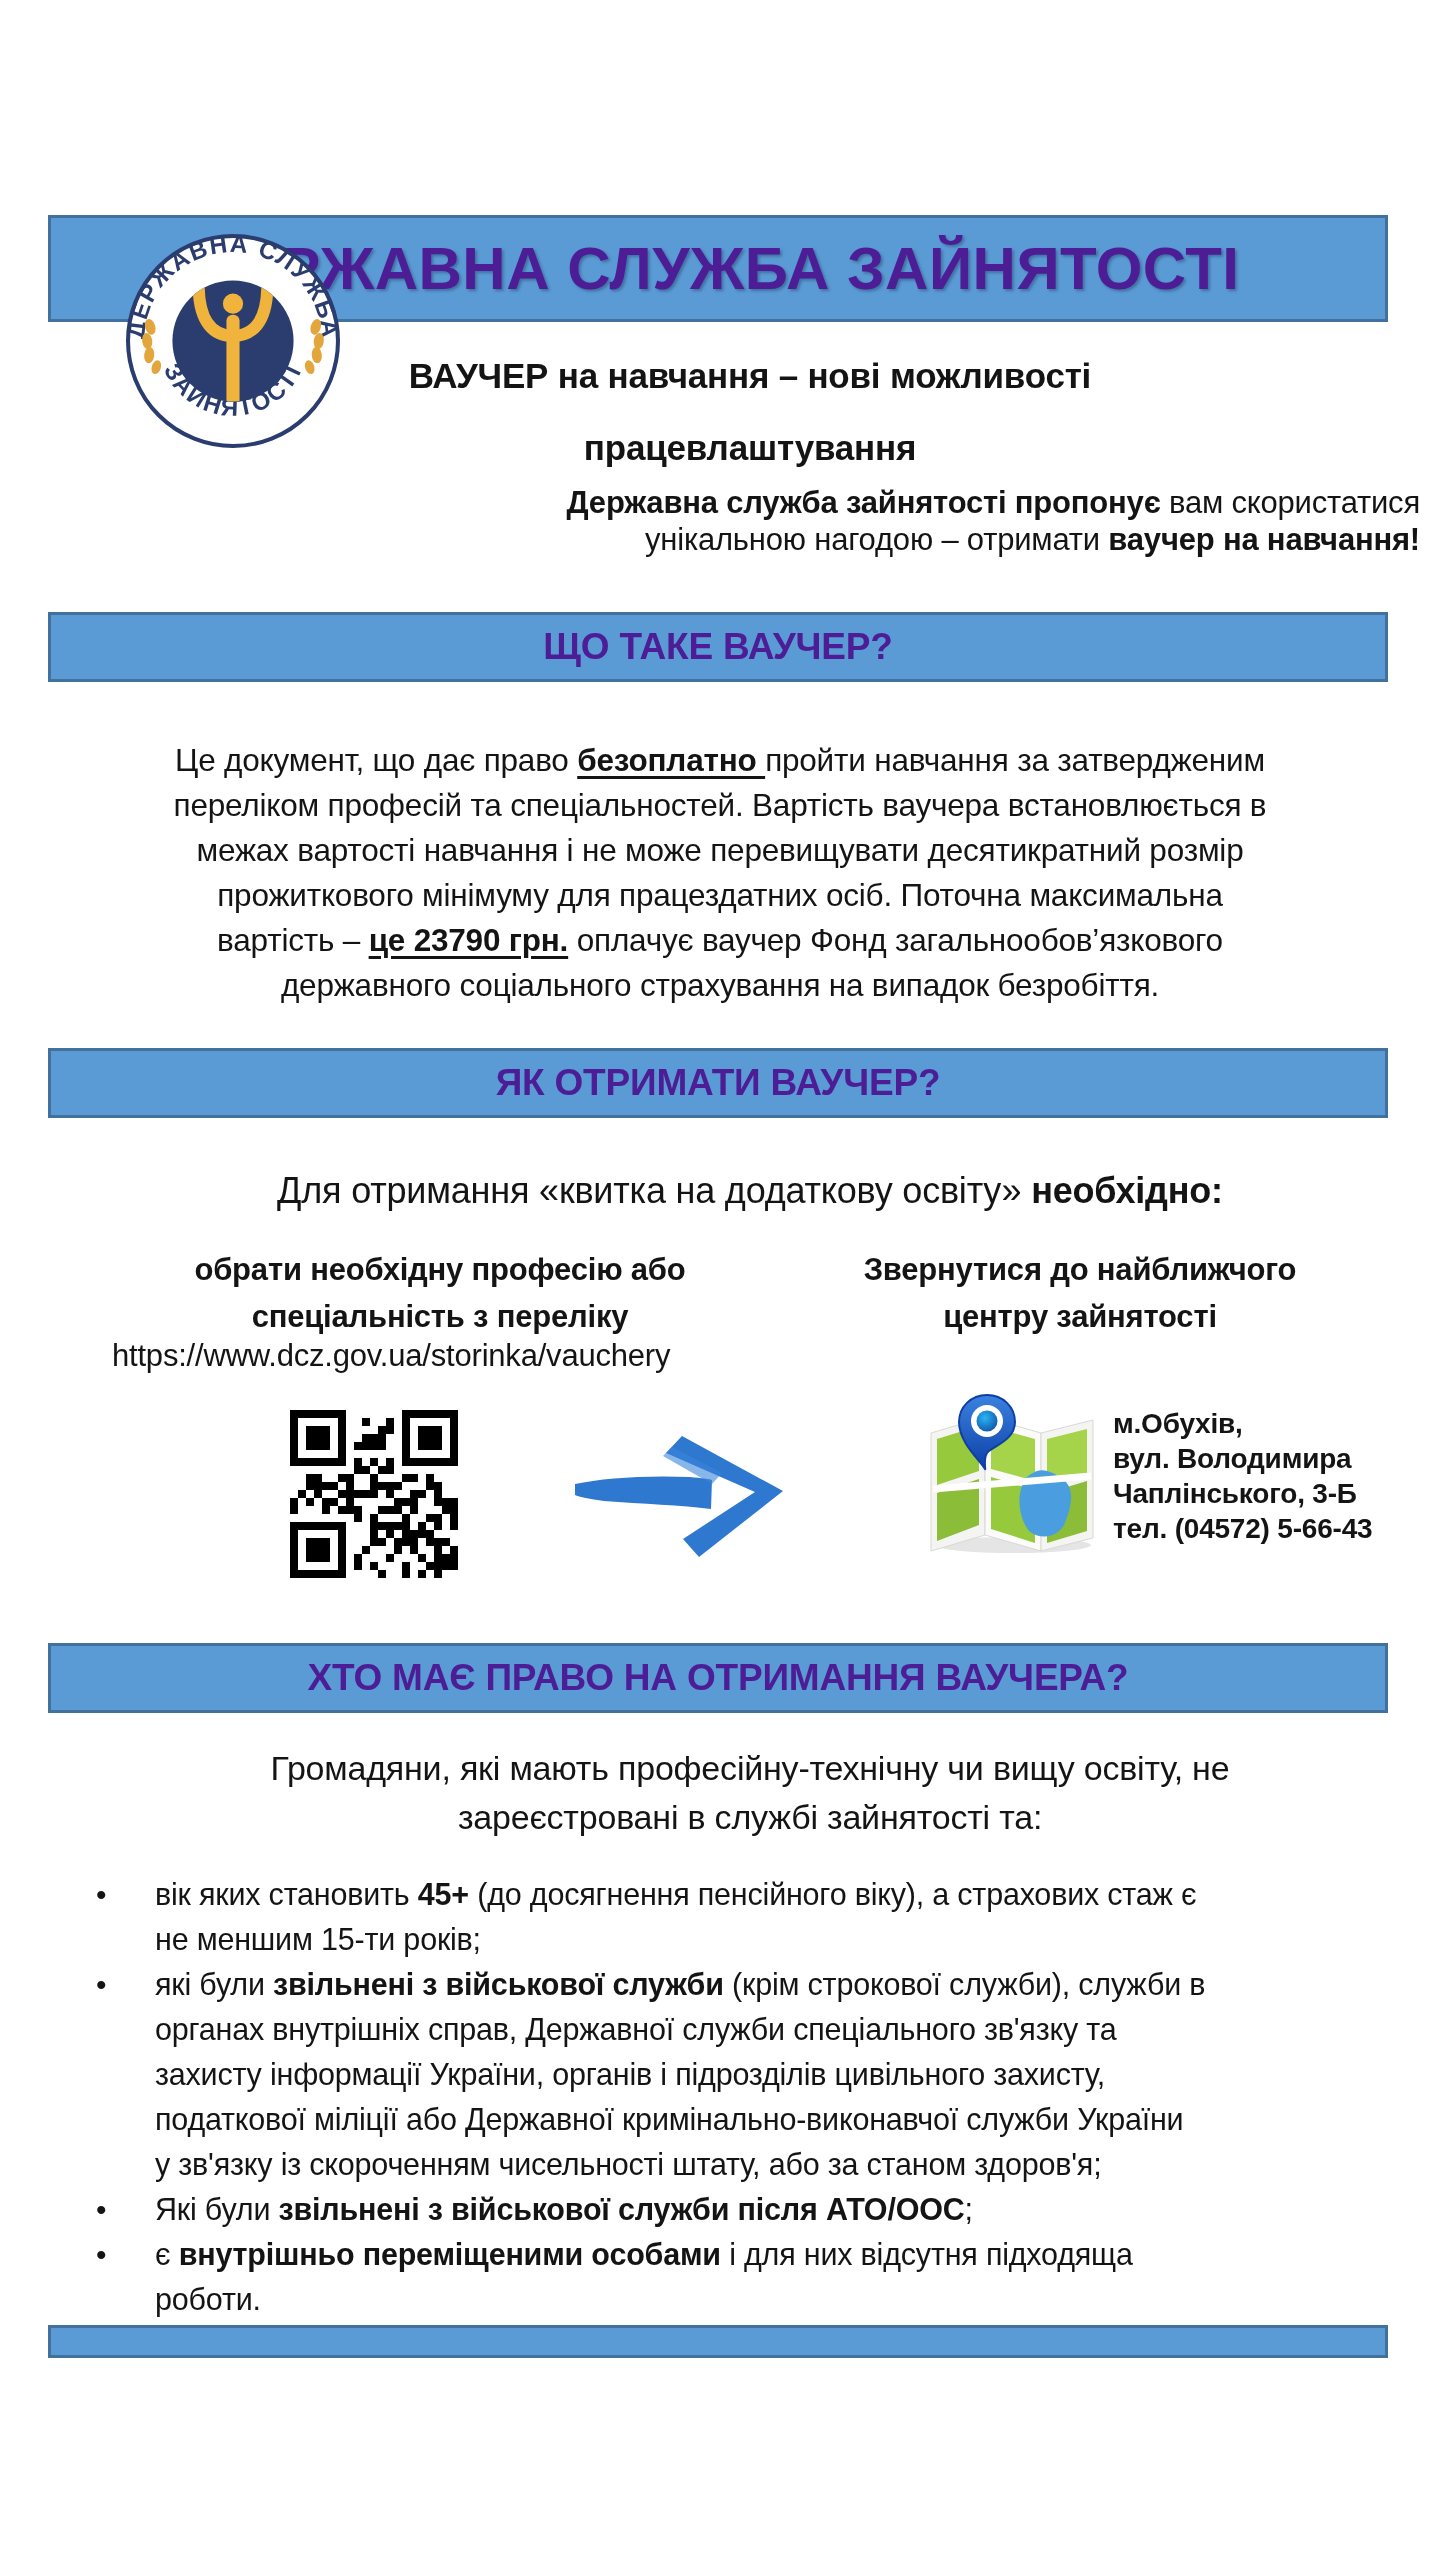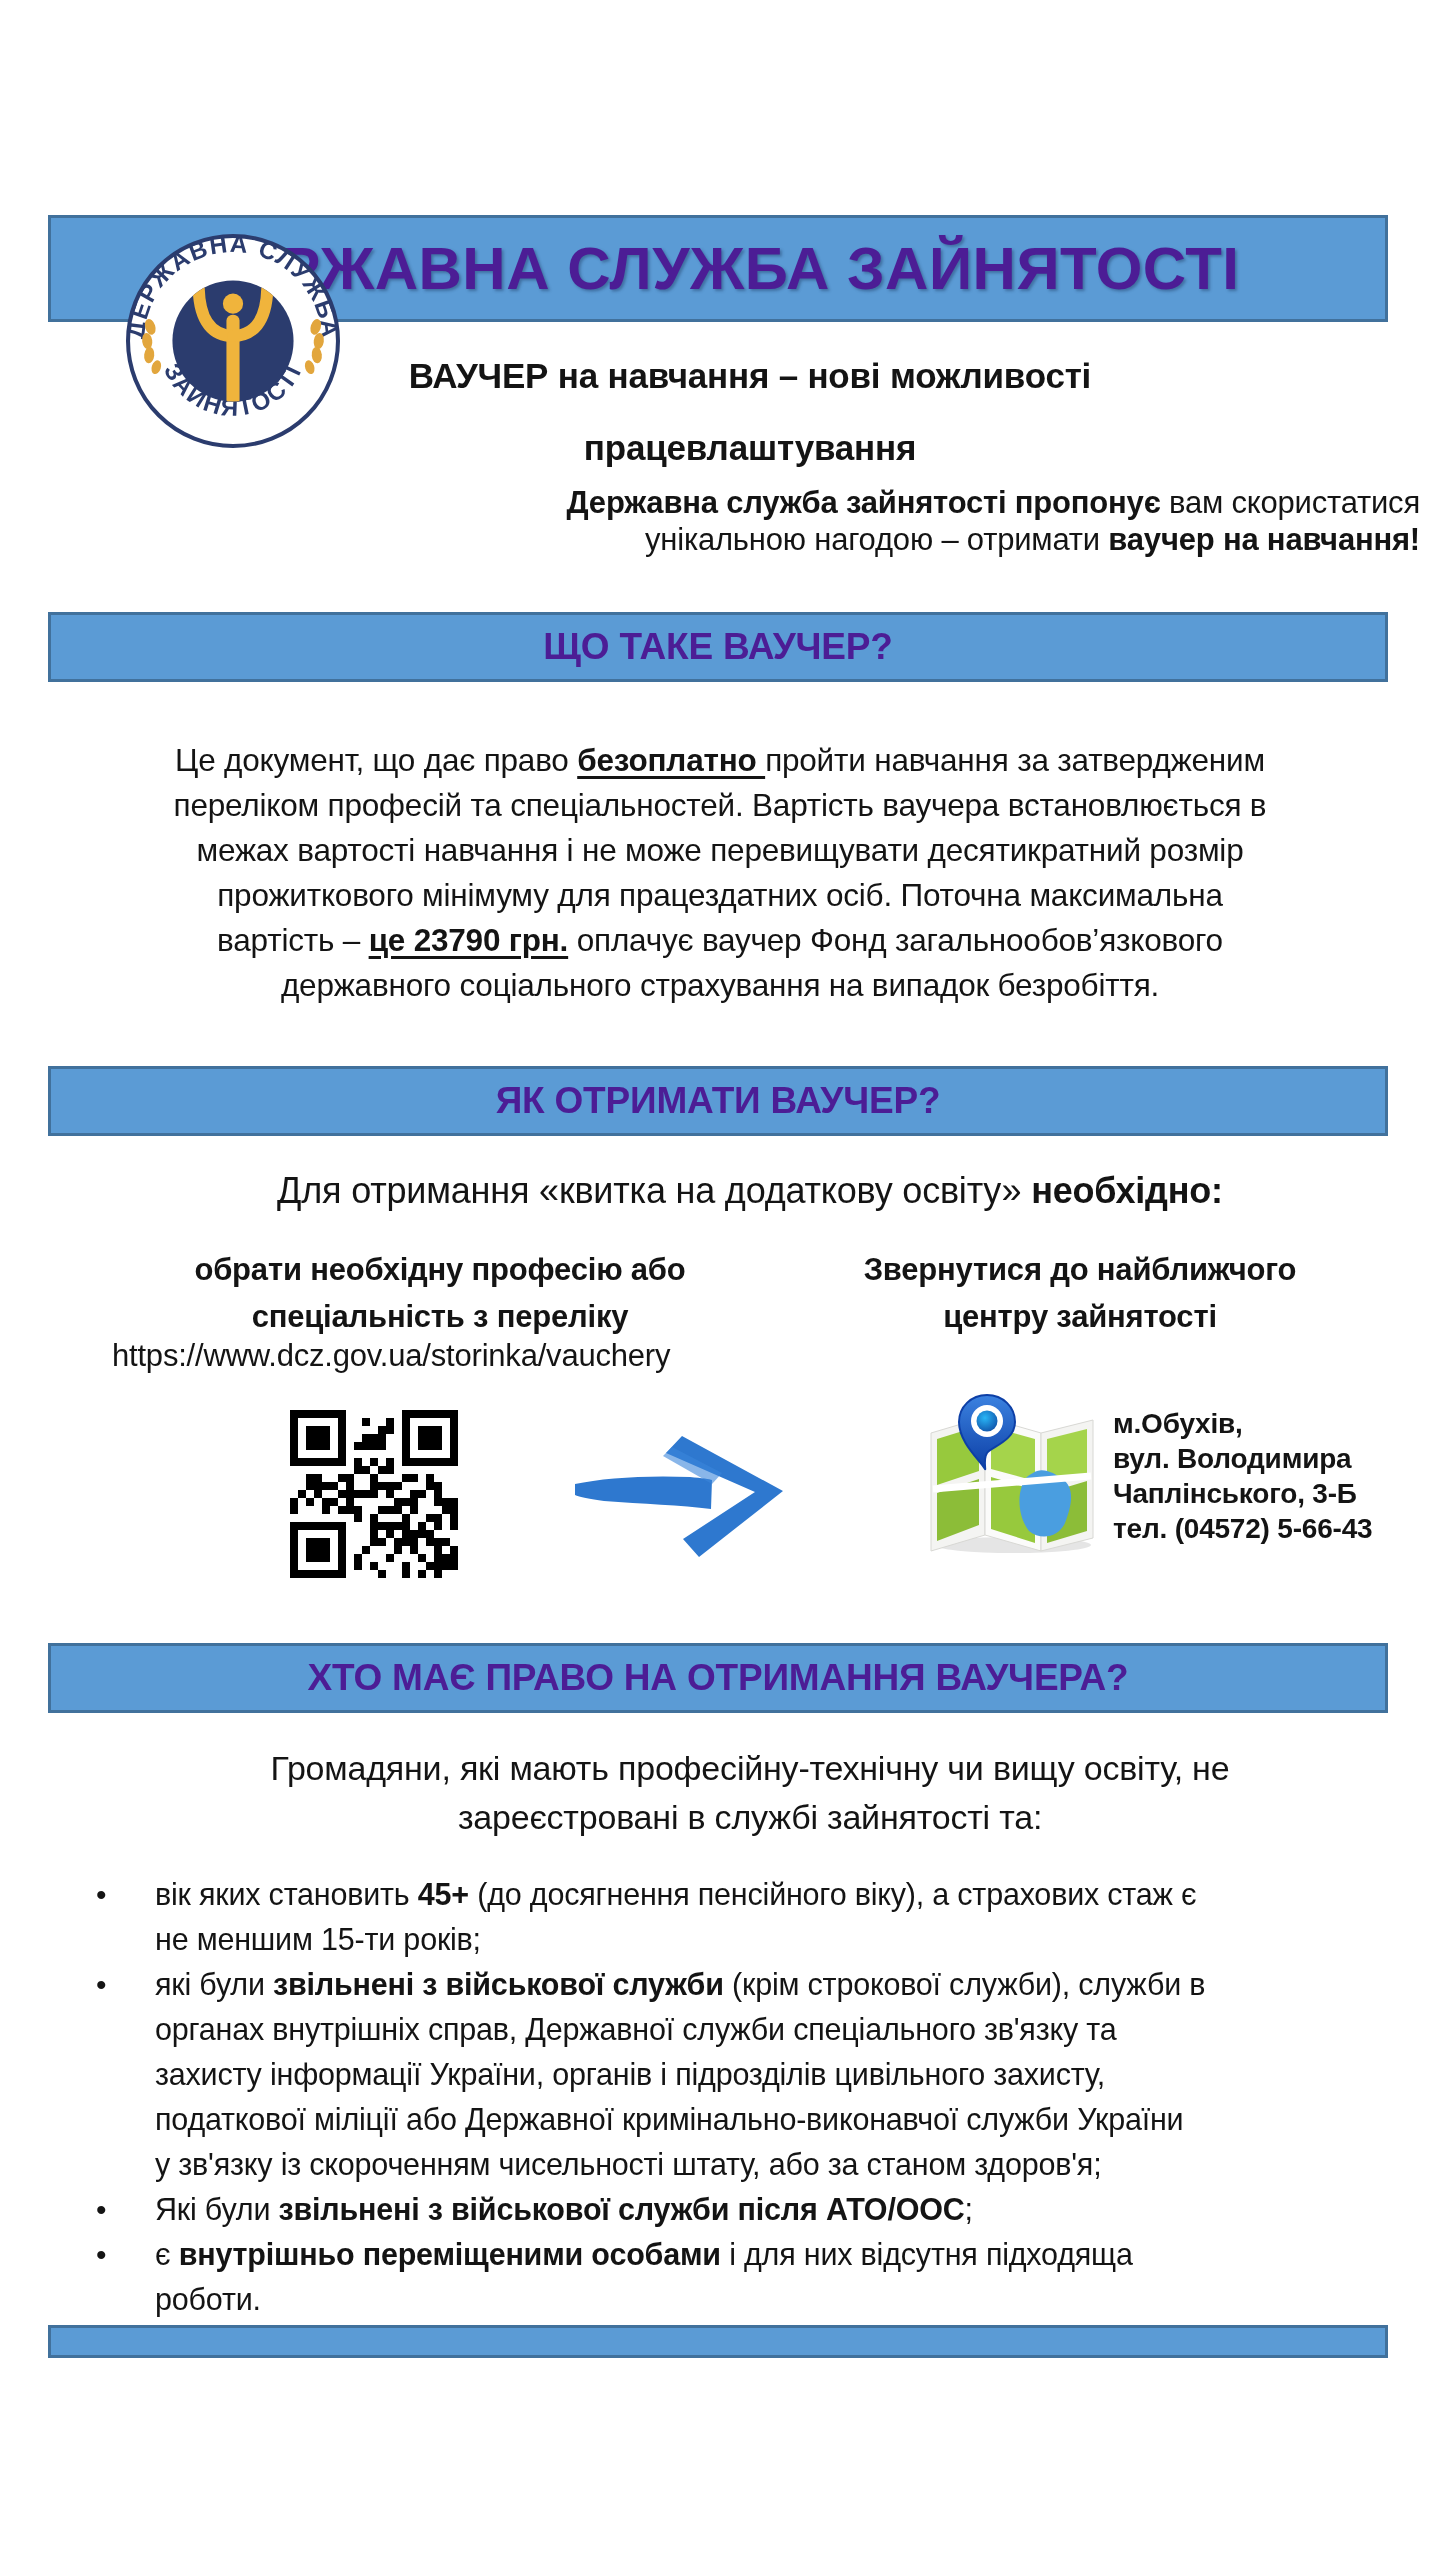--- a/index.html
+++ b/index.html
@@ -15,21 +15,21 @@
     border:3px solid #41719c;display:flex;align-items:center;justify-content:center;
   }
   .bar-header{top:215px;height:107px;}
   .bar-header .bar-title{
     color:#4c1d95;font-weight:bold;font-size:60px;letter-spacing:0.5px;
     text-shadow:2px 2px 3px rgba(30,60,100,0.45);
   }
   .bar-section{height:70px;}
   .bar-section .bar-title{color:#4c1d95;font-weight:bold;font-size:37px;}
   .bar-what{top:612px;}
-  .bar-how{top:1048px;margin-top:18px;}
+  .bar-how{top:1048px;}
   .bar-who{top:1643px;}
   .bar-footer{top:2325px;height:33px;}
   .logo-wrap{left:126px;top:234px;width:214px;height:214px;}
   .main-title{
     left:80px;top:340px;width:1340px;text-align:center;
     font-size:35px;font-weight:bold;line-height:72px;white-space:pre-line;
   }
   .intro{
     left:80px;top:484px;width:1340px;text-align:right;
     font-size:31px;line-height:37px;white-space:pre-line;

